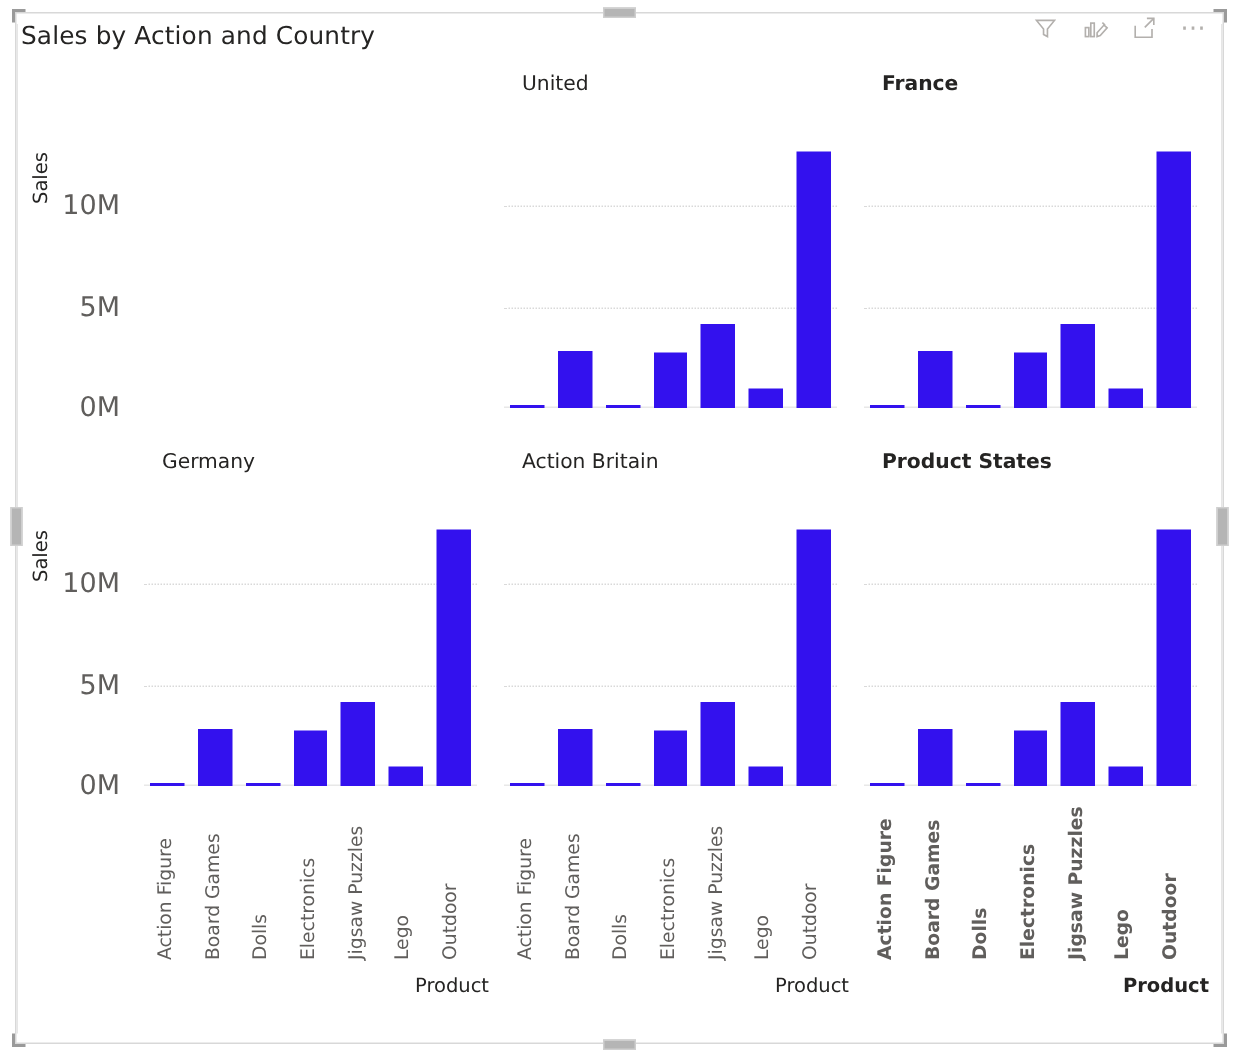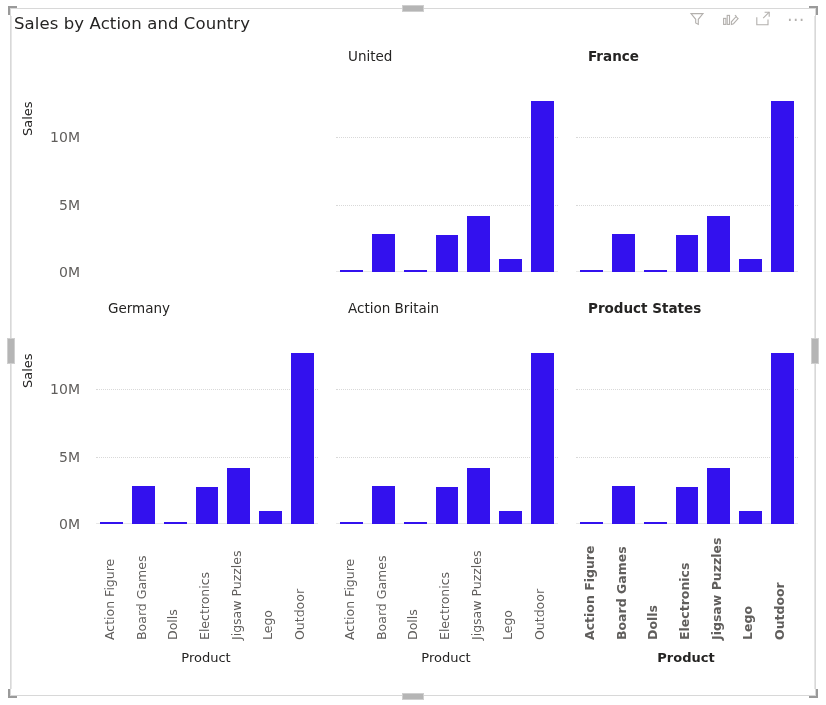--- a/index.html
+++ b/index.html
@@ -138,21 +138,21 @@
     left: 6px; top: 96px;
     font-size: 13px;
     color: #252423;
     transform: rotate(-90deg);
     transform-origin: left top;
     white-space: nowrap;
   }
   .y-tick {
     position: absolute;
     right: 6px;
-    font-size: 14px;
+    font-size: 18px;
     color: #605e5c;
     text-align: right;
     white-space: nowrap;
     transform: translateY(-50%);
   }
   .y-axis-wrap {
     position: absolute;
     left: 0; top: 0;
     width: 72px; height: 250px;
   }
@@ -198,21 +198,21 @@
     font-size: 12.5px;
     color: #605e5c;
     white-space: nowrap;
     transform-origin: left bottom;
     transform: rotate(-90deg);
   }
   .x-axis-title {
     position: absolute;
     top: 358px;
     width: 240px;
-    text-align: center;
+    text-align: right;
     font-size: 13px;
     color: #252423;
   }
 </style>
 </head>
 <body>
 
 <div id="visual-container">
 
   <div class="frame-border"></div>

